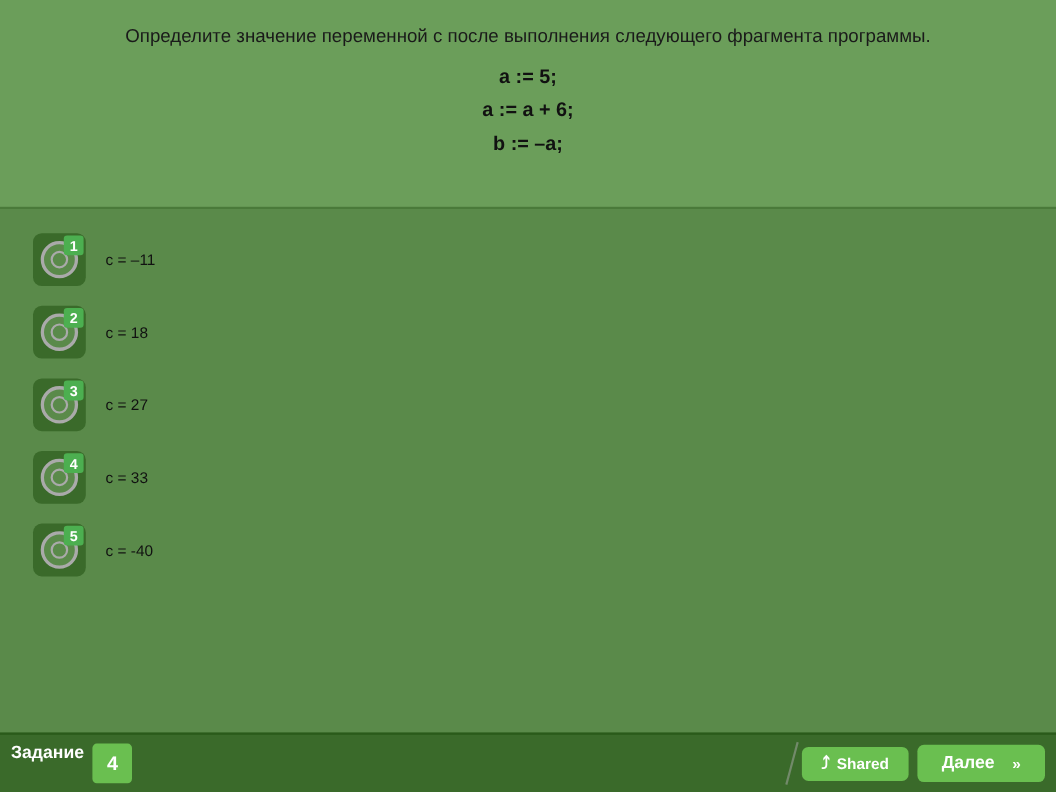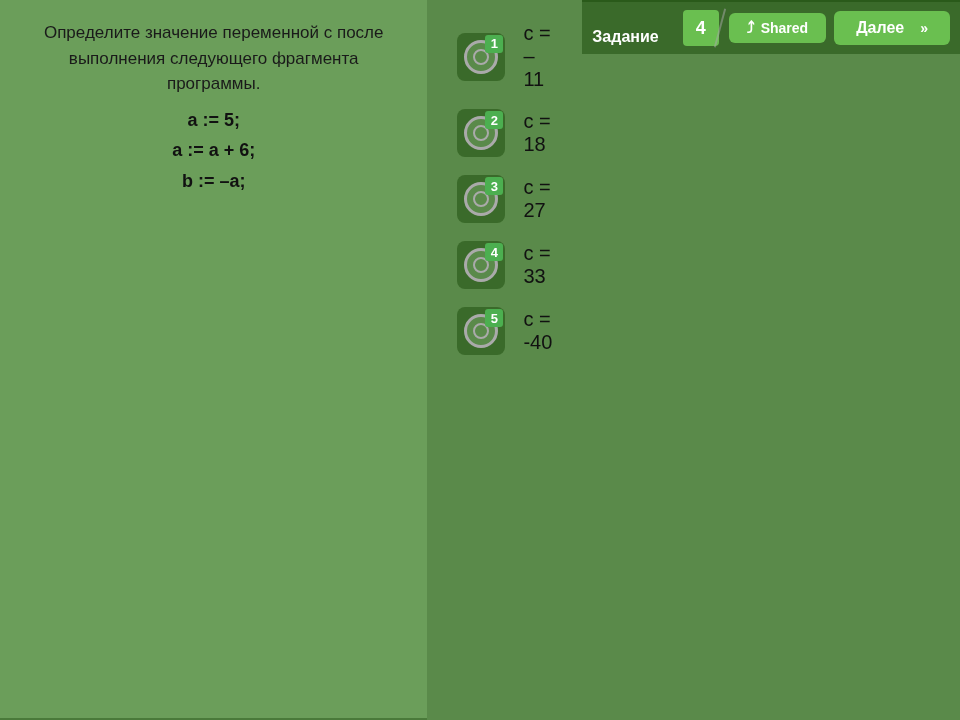--- a/index.html
+++ b/index.html
@@ -11,21 +11,21 @@
       background: #5a8a4a;
       font-family: Arial, sans-serif;
     }
 
     .main-container {
       width: 960px;
       height: 720px;
       background: #5a8a4a;
       position: relative;
       display: flex;
-      flex-direction: row;
+      flex-direction: column;
     }
 
     
     .question-area {
       background: #6b9e5a;
       padding: 20px 40px 20px 40px;
       text-align: center;
       border-bottom: 2px solid #4a7a3a;
       min-height: 190px;
     }
@@ -111,39 +111,39 @@
       height: 18px;
       border-radius: 3px;
       display: flex;
       align-items: center;
       justify-content: center;
       line-height: 1;
     }
 
     .answer-label {
       color: #111;
-      font-size: 20px;
+      font-size: 14px;
       font-weight: normal;
     }
 
     
     .bottom-bar {
       height: 54px;
       background: #3a6a2a;
       display: flex;
       align-items: center;
       justify-content: space-between;
       padding: 0 10px;
       border-top: 2px solid #2a5a1a;
     }
 
     .zadanie-section {
       display: flex;
-      align-items: flex-end;
-      gap: 24px;
+      align-items: flex-start;
+      gap: 8px;
     }
 
     .zadanie-label {
       color: white;
       font-size: 16px;
       font-weight: bold;
     }
 
     .zadanie-num {
       background: #6abf50;

